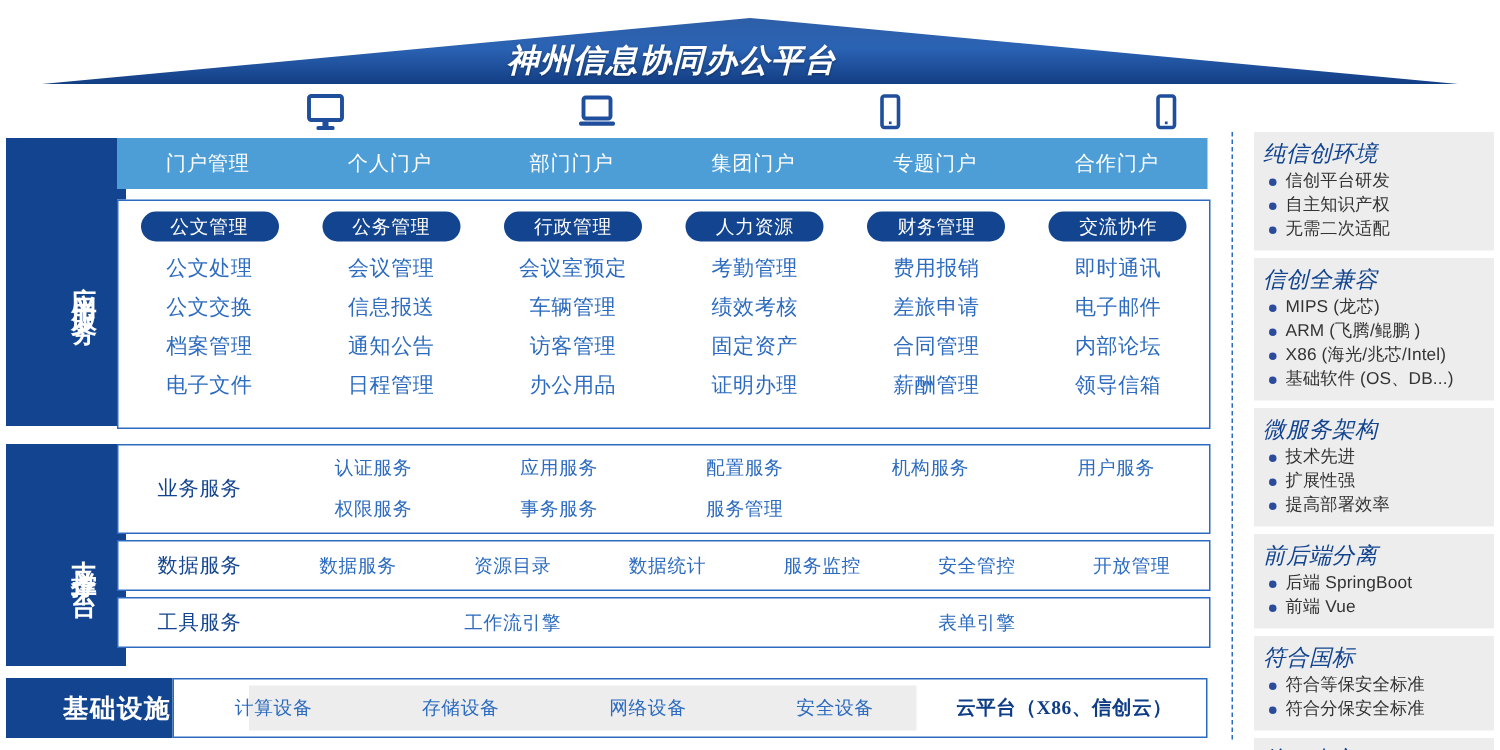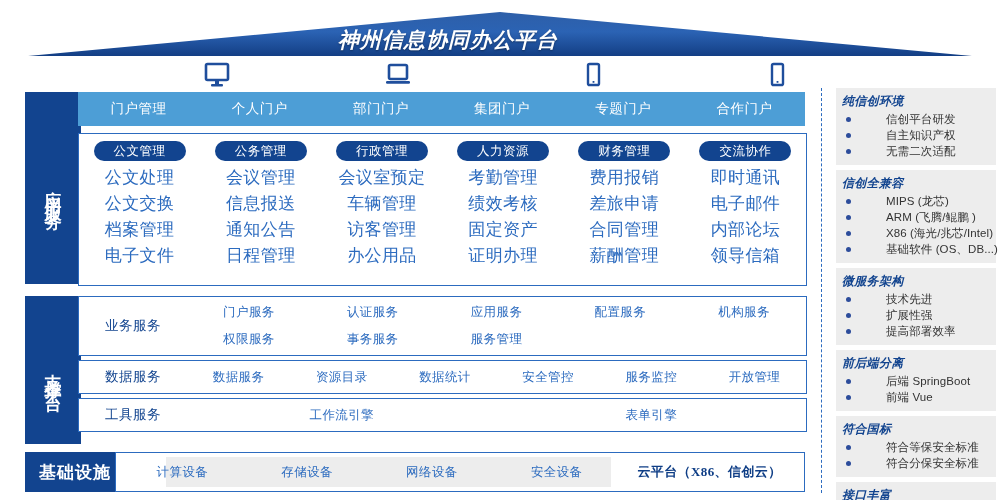--- a/index.html
+++ b/index.html
@@ -19,24 +19,25 @@
     font-size:21px;font-weight:bold;font-style:italic;
     color:#ffffff;letter-spacing:1px;
     text-shadow:0 1px 2px rgba(0,0,0,.35);
     white-space:nowrap;
   }
   
   #device-row{position:absolute;left:80px;top:60px;width:725px;height:32px;}
   .device-icon{position:absolute;top:0;}
   
   .rail{
-    position:absolute;left:25px;
+    position:absolute;left:4px;
     background:#12448F;color:#fff;
     display:flex;align-items:center;justify-content:center;
     font-weight:bold;
+    padding-left:24px;
   }
   #rail-app{top:92px;width:56px;height:192px;font-size:17px;
     writing-mode:vertical-rl;letter-spacing:7px;text-indent:7px;}
   #rail-sup{top:296px;width:56px;height:148px;font-size:17px;
     writing-mode:vertical-rl;letter-spacing:7px;text-indent:7px;}
   #rail-inf{top:452px;width:100px;height:40px;font-size:17px;letter-spacing:1px;}
   
   #portal-bar{
     position:absolute;left:78px;top:92px;width:727px;height:34px;
     background:#4D9ED6;display:flex;align-items:center;
@@ -50,21 +51,21 @@
     position:absolute;left:78px;top:133px;width:727px;height:151px;
     border:1.3px solid #2C6BBF;background:#fff;
     display:flex;
   }
   .app-col{flex:1;display:flex;flex-direction:column;align-items:center;padding-top:7px;}
   .app-pill{
     width:92px;height:20px;border-radius:10px;background:#12448F;
     color:#fff;font-size:12.5px;display:flex;align-items:center;justify-content:center;
     letter-spacing:.5px;margin-bottom:4px;
   }
-  .app-sub{font-size:17px;color:#2C6BBF;line-height:26px;letter-spacing:.4px;}
+  .app-sub{font-size:14px;color:#2C6BBF;line-height:26px;letter-spacing:.4px;}
   
   .sup-box{
     position:absolute;left:78px;width:727px;
     border:1.3px solid #2C6BBF;background:#fff;
     display:flex;align-items:center;
   }
   #sup-box-0{top:296px;height:58px;}
   #sup-box-1{top:360px;height:32px;}
   #sup-box-2{top:398px;height:32px;}
   .sup-label{
@@ -95,24 +96,24 @@
   .infra-item.strong{font-weight:bold;color:#0F3E86;font-size:13px;flex:1.45;font-family:Liberation Serif, serif;}
   
   #dashed-divider{
     position:absolute;left:821px;top:88px;width:0;height:405px;
     border-left:1.6px dashed #2C6BBF;
   }
   
   #right-panel{position:absolute;left:836px;top:88px;width:160px;}
   .feat-card{background:#EDEDED;margin-bottom:5px;padding:5px 6px 6px 6px;}
   .feat-title{
-    font-size:12px;font-weight:bold;font-style:italic;color:#12448F;
+    font-size:15px;font-weight:normal;font-style:italic;color:#12448F;
     letter-spacing:.3px;margin-bottom:2px;
   }
-  .feat-li{display:flex;align-items:flex-start;line-height:15px;margin-top:1px;gap:29px;}
+  .feat-li{display:flex;align-items:flex-start;line-height:15px;margin-top:1px;}
   .feat-dot{
     width:5px;height:5px;border-radius:50%;background:#2C4C9B;
     margin:5px 6px 0 4px;flex:none;
   }
   .feat-text{font-size:11.5px;color:#333333;letter-spacing:.1px;white-space:nowrap;}
 </style>
 </head>
 <body>
 
 <div id="roof-area">
@@ -215,39 +216,39 @@
     <div class="app-sub">即时通讯</div>
     <div class="app-sub">电子邮件</div>
     <div class="app-sub">内部论坛</div>
     <div class="app-sub">领导信箱</div>
   </div>
 </div>
 
 <div class="sup-box" id="sup-box-0">
   <div class="sup-label">业务服务</div>
   <div class="sup-items two-row">
-    <div class="sup-item">门户服务</div>
     <div class="sup-item">认证服务</div>
     <div class="sup-item">应用服务</div>
     <div class="sup-item">配置服务</div>
     <div class="sup-item">机构服务</div>
+    <div class="sup-item">用户服务</div>
     <div class="sup-item">权限服务</div>
     <div class="sup-item">事务服务</div>
     <div class="sup-item">服务管理</div>
   </div>
 </div>
 
 <div class="sup-box" id="sup-box-1">
   <div class="sup-label">数据服务</div>
   <div class="sup-items one-row">
     <div class="sup-item">数据服务</div>
     <div class="sup-item">资源目录</div>
     <div class="sup-item">数据统计</div>
+    <div class="sup-item">服务监控</div>
     <div class="sup-item">安全管控</div>
-    <div class="sup-item">服务监控</div>
     <div class="sup-item">开放管理</div>
   </div>
 </div>
 
 <div class="sup-box" id="sup-box-2">
   <div class="sup-label">工具服务</div>
   <div class="sup-items one-row">
     <div class="sup-item">工作流引擎</div>
     <div class="sup-item">表单引擎</div>
   </div>

